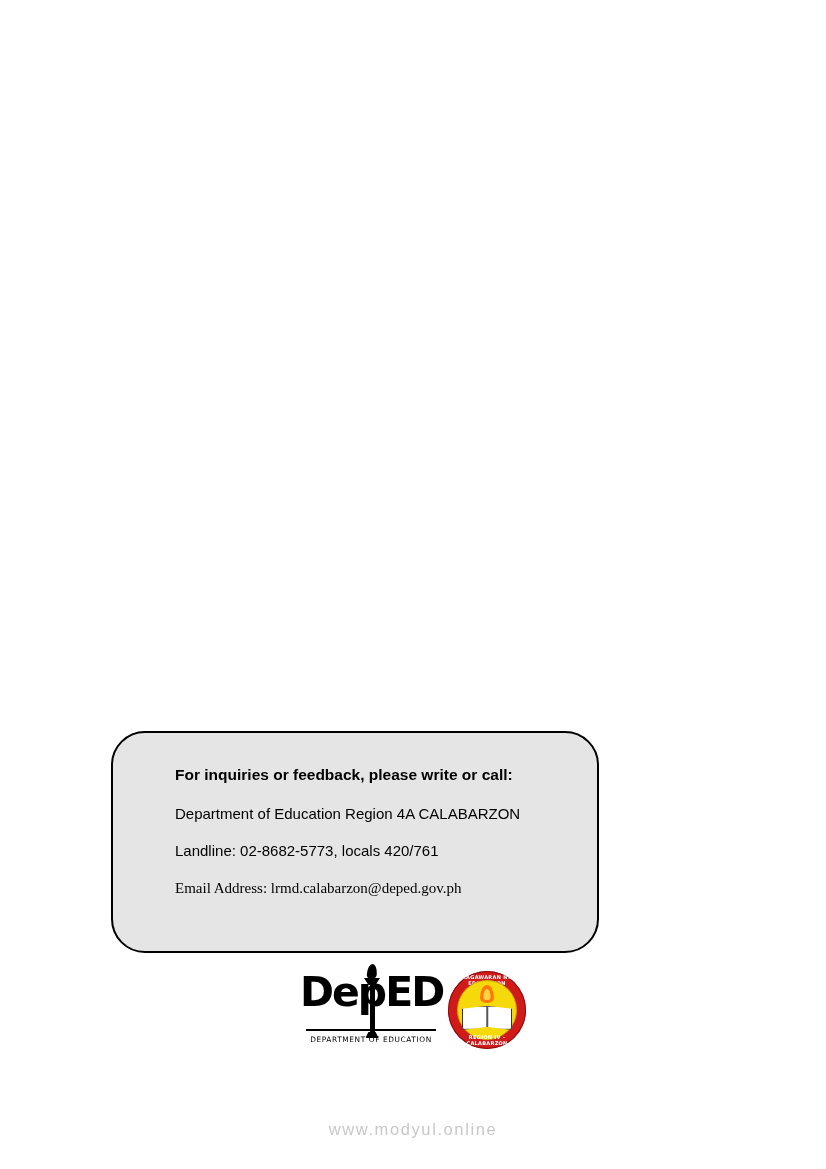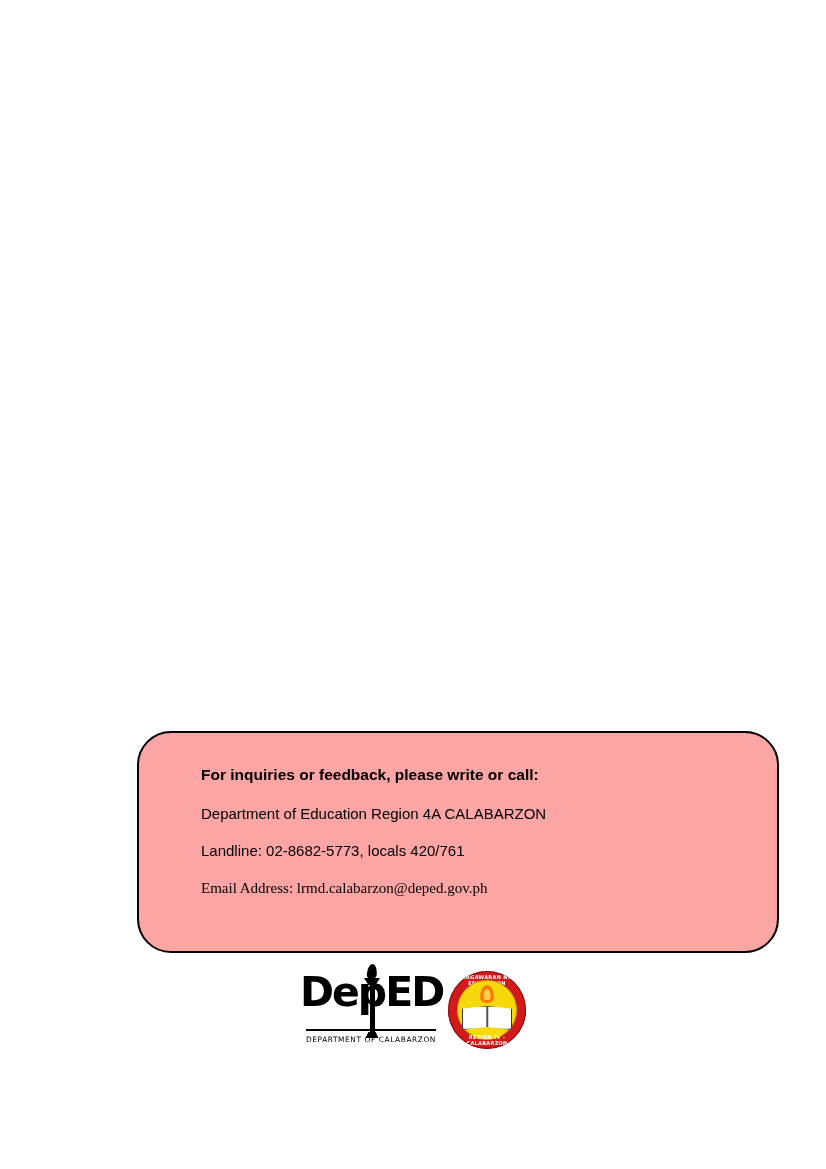--- a/index.html
+++ b/index.html
@@ -19,27 +19,26 @@
     position: absolute;
     inset: 0;
     background: #ffffff;
   }
 
   
   .contact-box {
     position: absolute;
     left: 111px;
     top: 731px;
-    width: 642px;
+    width: 488px;
     height: 222px;
     border: 2px solid #000000;
     border-radius: 34px;
     box-sizing: border-box;
-    background: #fca5a5;
-    margin-left: 26px;
+    background: #e5e5e5;
   }
 
   .contact-inner {
     position: absolute;
     left: 62px;
     top: 33px;
     right: 24px;
   }
 
   .contact-heading {
@@ -267,27 +266,28 @@
 
     <div class="deped-logo">
       <div class="deped-word">DepED</div>
       <div class="torch">
         <div class="flame"></div>
         <div class="cup"></div>
         <div class="stem"></div>
         <div class="base"></div>
       </div>
       <div class="deped-rule"></div>
-      <div class="deped-sub">DEPARTMENT OF CALABARZON</div>
+      <div class="deped-sub">DEPARTMENT OF EDUCATION</div>
     </div>
 
     <div class="seal">
       <div class="seal-text-top">KAGAWARAN NG EDUKASYON</div>
       <div class="seal-inner"></div>
       <div class="seal-flame"></div>
       <div class="seal-book"></div>
       <div class="seal-text-bottom">REGION IV - CALABARZON</div>
     </div>
 
   </div>
 
+  <div class="watermark">www.modyul.online</div>
 
 </div>
 
 </body></html>

